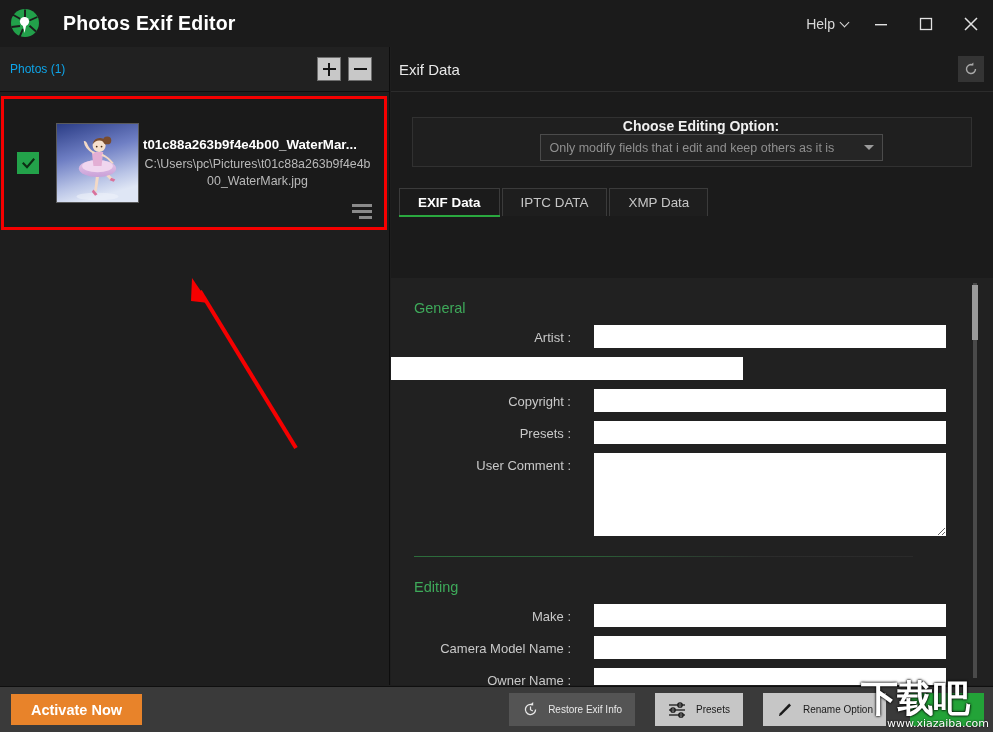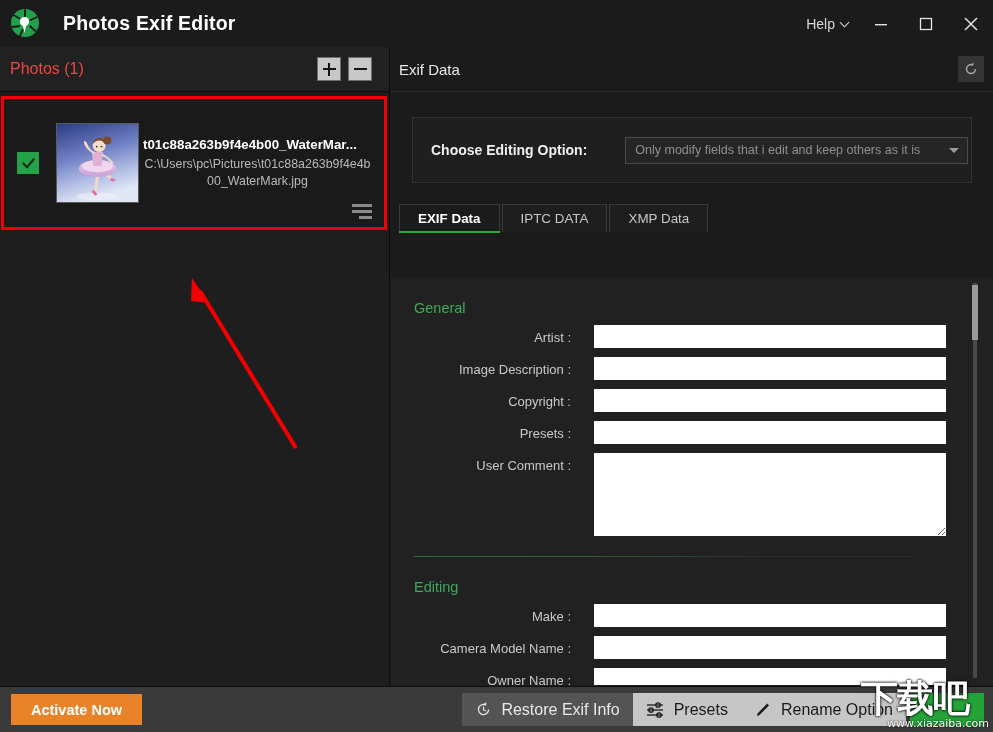--- a/index.html
+++ b/index.html
@@ -50,21 +50,21 @@
     position: absolute; left: 0; top: 47px; width: 390px; height: 638px;
     background: #1e1e1e;
     border-right: 1px solid #0d0d0d;
   }
   .photos-header {
     position: relative; height: 45px; width: 100%;
     display: flex; align-items: center;
     background: #212121;
     border-bottom: 1px solid #0e0e0e;
   }
-  .photos-label { color: #ef4444; font-size: 16px; margin-left: 10px; text-align: right; }
+  .photos-label { color: #0ea5e9; font-size: 12px; margin-left: 10px; text-align: right; }
   .pm-btns { margin-left: auto; display: flex; gap: 7px; margin-right: 17px; }
   .pm-btn {
     width: 24px; height: 24px; background: #c8c8c8; border: 1px solid #6d6d6d;
     display: flex; align-items: center; justify-content: center;
     color: #141414; font-size: 18px; line-height: 1; font-weight: bold;
     cursor: default;
   }
   .pm-btn .glyph-plus, .pm-btn .glyph-minus { position: relative; width: 13px; height: 13px; }
   .pm-btn .glyph-plus::before, .pm-btn .glyph-plus::after,
   .pm-btn .glyph-minus::before {
@@ -128,23 +128,23 @@
     border-bottom: 1px solid #2c2c2c;
   }
   .exif-title { color: #e8e8e8; font-size: 15px; margin-left: 8px; }
   .refresh-btn {
     position: absolute; right: 9px; top: 9px; width: 26px; height: 26px;
     background: #343434; display: flex; align-items: center; justify-content: center;
     cursor: default;
   }
 
   .option-box {
-    margin: 25px 21px 0 21px; height: 66px;
+    margin: 25px 21px 0 21px; height: 50px;
     border: 1px solid #313131; background: #1f1f1f;
-    display: flex; align-items: center;
+    display: flex; align-items: center; flex-direction: column;
   }
   .option-label { color: #f0f0f0; font-size: 14px; font-weight: bold; margin-left: 18px; }
   .option-select {
     margin-left: 38px; width: 343px; height: 27px;
     background: #252525; border: 1px solid #4b4b4b;
     display: flex; align-items: center; position: relative; cursor: default;
   }
   .option-select span { color: #8f8f8f; font-size: 12.5px; margin-left: 9px; }
   .sel-arrow {
     position: absolute; right: 8px; top: 10px;
@@ -210,22 +210,22 @@
   .activate-btn {
     margin-left: 11px; width: 131px; height: 31px;
     background: #e8832a; color: #ffffff;
     font-size: 14.5px; font-weight: bold;
     display: flex; align-items: center; justify-content: center;
     cursor: default;
   }
   .bb-right { margin-left: auto; display: flex; align-items: center; margin-right: 0; }
   .bb-btn {
     height: 33px; display: flex; align-items: center; gap: 9px;
-    padding: 6px 13px; margin-right: 0; cursor: default;
-    color: #1a1a1a; font-size: 16px;
+    padding: 6px 13px; margin-right: 20px; cursor: default;
+    color: #1a1a1a; font-size: 10px;
   }
   .bb-btn.dark { background: #545454; color: #e8e8e8; }
   .bb-btn.light { background: #c6c6c6; color: #1a1a1a; }
   .bb-btn svg { display: block; flex: 0 0 auto; }
   .save-btn {
     width: 74px; height: 33px; background: #23a338; margin-left: 4px;
     margin-right: 9px;
   }
 
   
@@ -404,21 +404,20 @@
     <div class="form-area">
       <div class="form-inner">
 
         <div class="section-title">General</div>
 
         <div class="field-row">
           <div class="field-label">Artist :</div>
           <input class="field-input" type="text" value="" style="">
         </div>
         <div class="field-row">
-          <div class="field-label">Image Description :</div>
           <input class="field-input" type="text" value="" style="">
         </div>
         <div class="field-row">
           <div class="field-label">Copyright :</div>
           <input class="field-input" type="text" value="" style="">
         </div>
         <div class="field-row">
           <div class="field-label">Presets :</div>
           <input class="field-input" type="text" value="" style="">
         </div>

